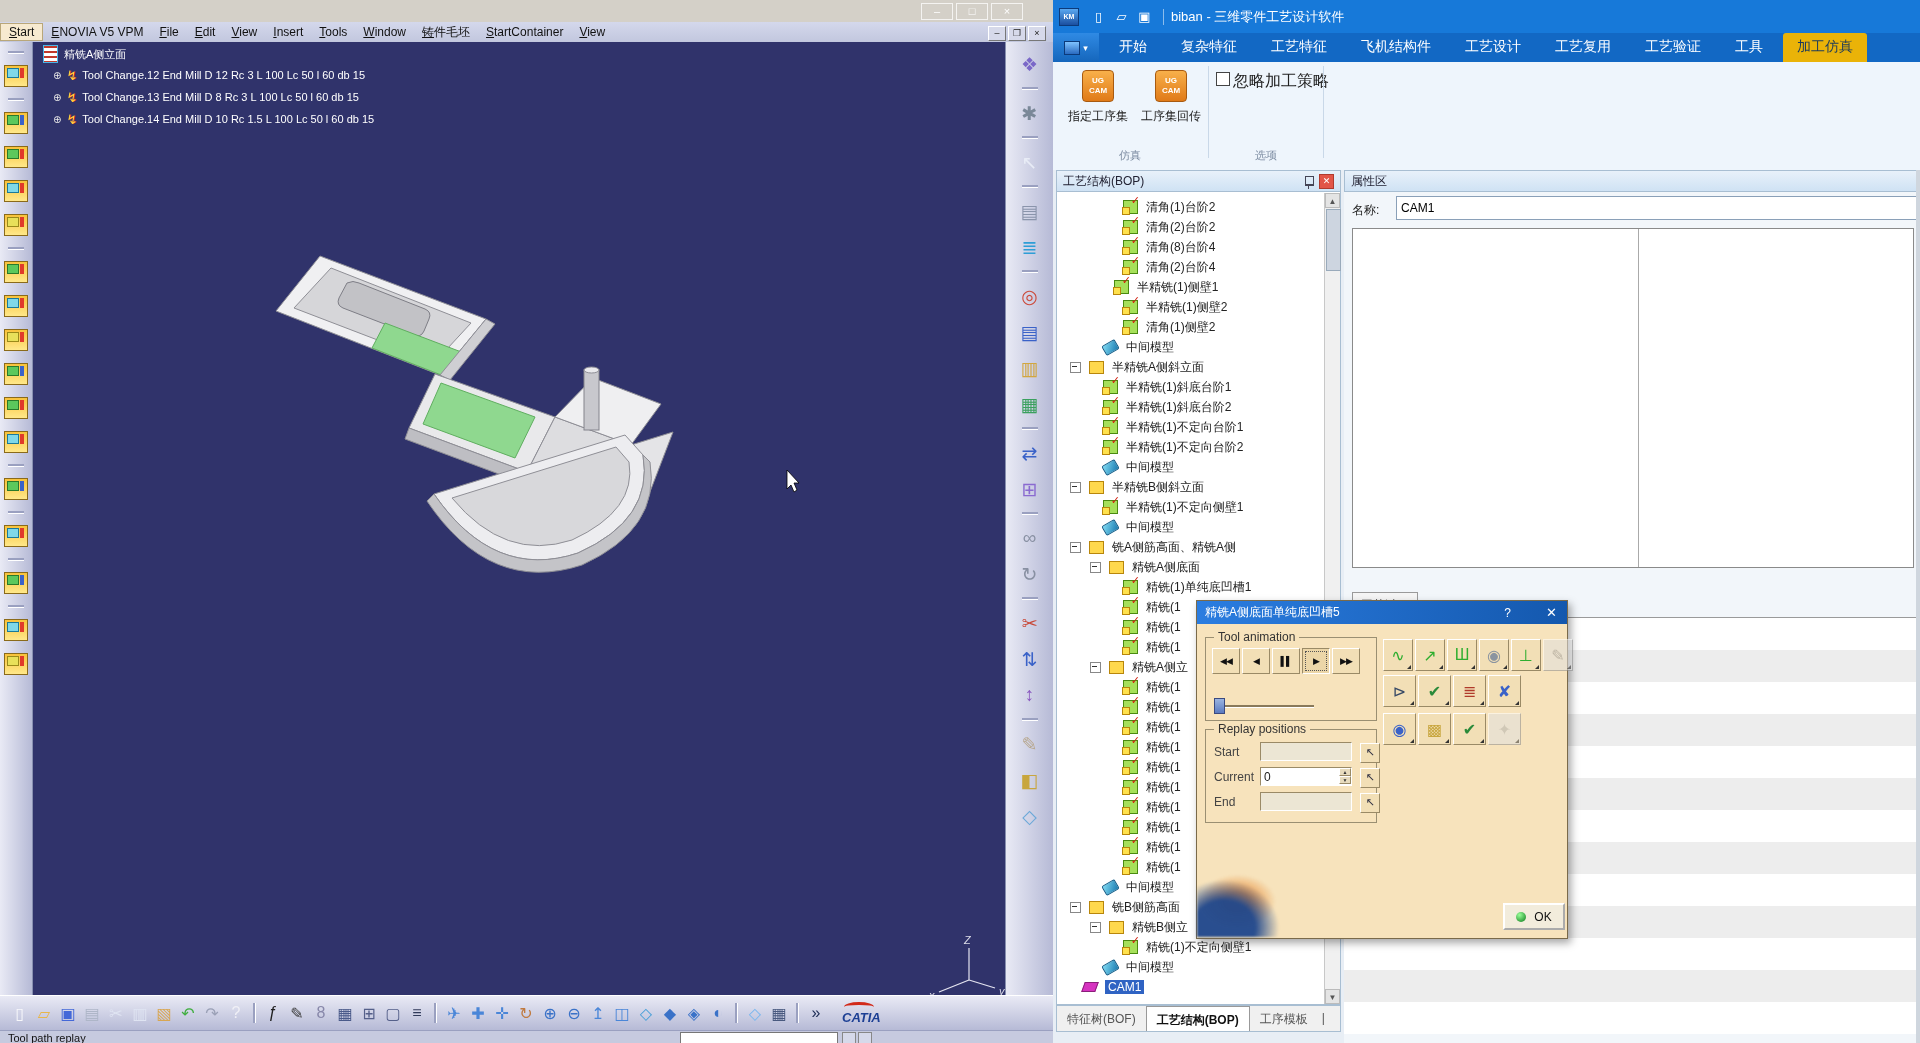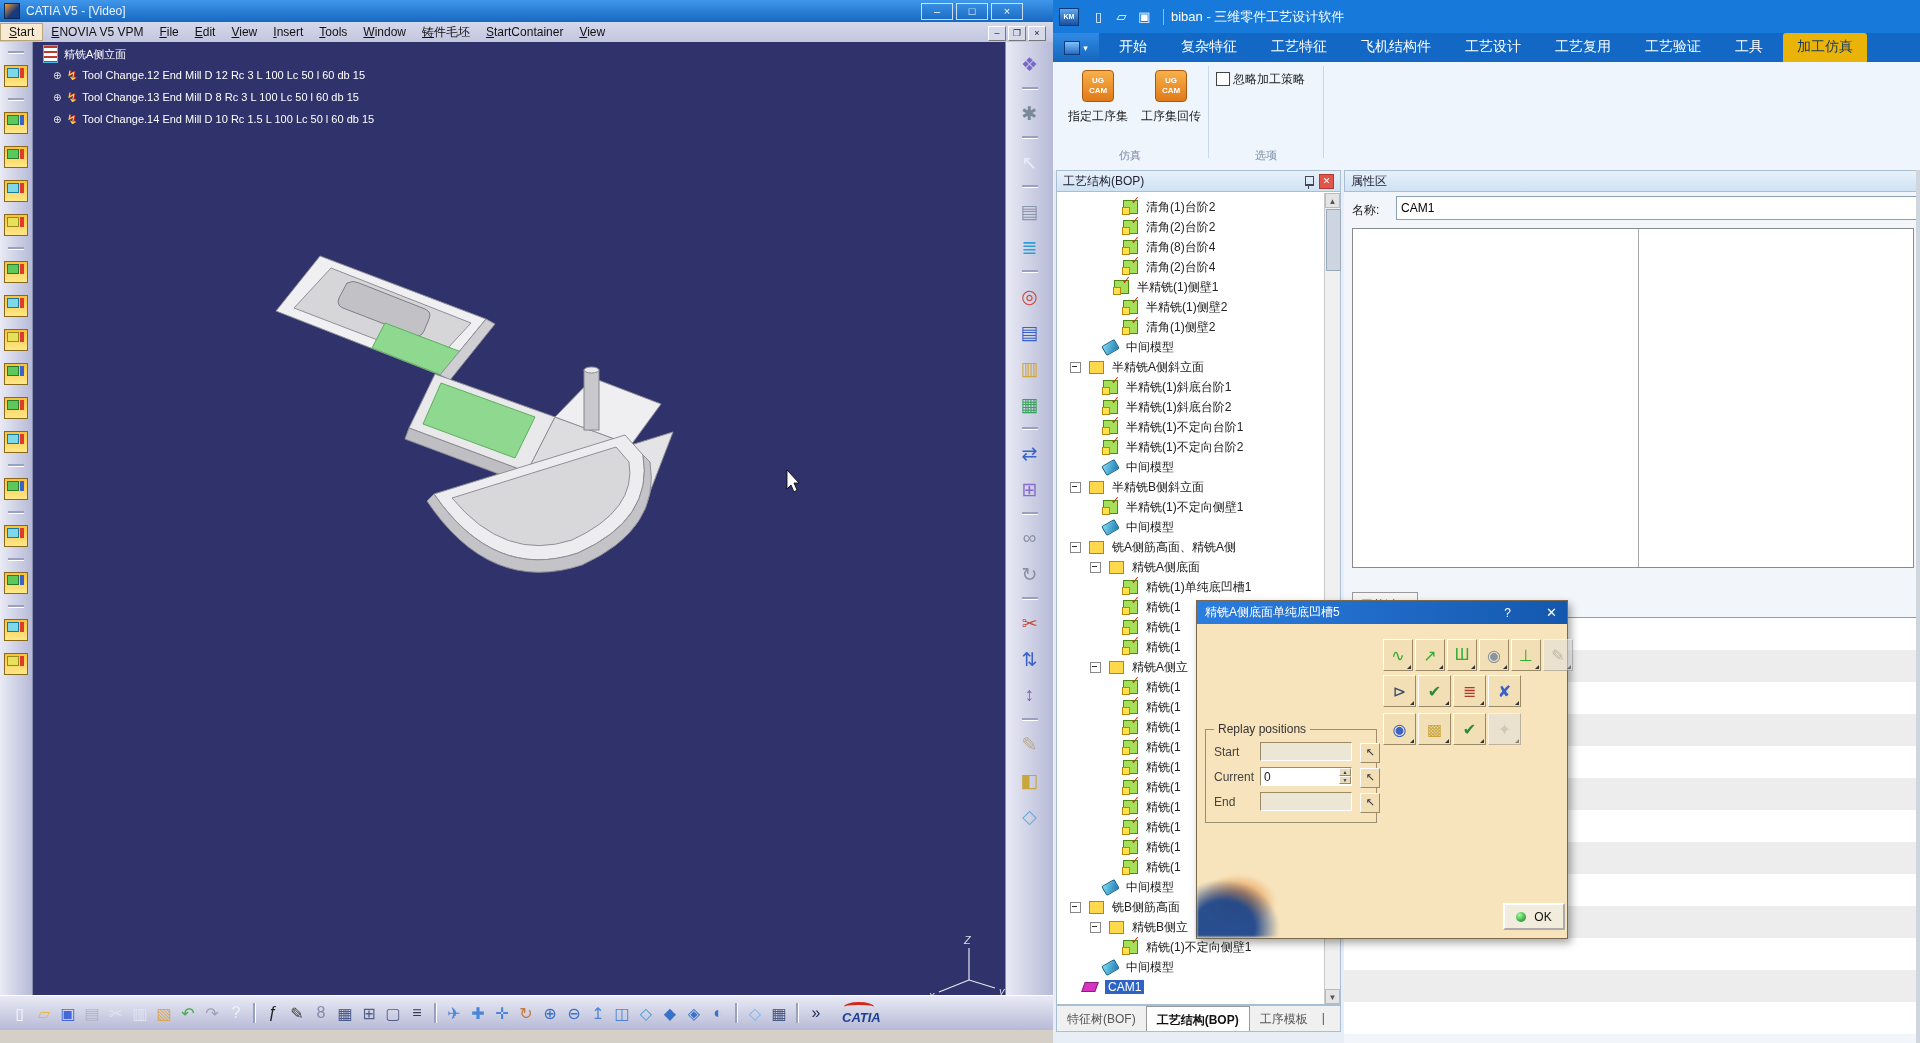--- a/index.html
+++ b/index.html
@@ -56,21 +56,21 @@
   .appbtn{width:46px;height:29px;background:linear-gradient(180deg,#2f8ae4,#1566bc);display:flex;align-items:center;justify-content:center;gap:3px;color:#fff;font-size:9px;}
   .appbtn .sq{width:14px;height:12px;background:linear-gradient(180deg,#7ec2ff,#2a6ac0);border:1px solid #0c3a7a;}
   .rtab{color:#fff;font-size:14px;padding:5px 14px 6px;margin-left:6px;}
   .rtab.active{background:#eab308;color:#1a3a5c;border-radius:3px 3px 0 0;}
   #b-ribbon{left:1053px;top:62px;width:867px;height:108px;background:#eef5fc;border-bottom:1px solid #aabed4;}
   .ribbtn{position:absolute;width:70px;text-align:center;font-size:12px;color:#222;}
   .ugcam{width:30px;height:30px;margin:0 auto 6px;background:linear-gradient(180deg,#f8b04a,#e07a18);border:1px solid #a85a10;border-radius:4px;color:#fff;font-size:8px;font-weight:bold;line-height:1.3;display:flex;flex-direction:column;align-items:center;justify-content:center;}
   .rgsep{position:absolute;width:1px;background:#c9d8e8;top:4px;height:92px;}
   .rglabel{position:absolute;top:86px;font-size:11px;color:#7a8aa0;width:120px;text-align:center;}
   .cb{position:absolute;width:12px;height:12px;background:#fff;border:1px solid #444;}
-  .cblabel{position:absolute;font-size:12px;color:#222;}
+  .cblabel{position:absolute;font-size:16px;color:#222;}
   #b-panelbg{left:1053px;top:170px;width:867px;height:873px;background:#e8eef5;}
   
   #bop{left:1056px;top:170px;width:285px;height:862px;}
   .phead{position:absolute;left:0;top:0;right:0;height:22px;background:linear-gradient(180deg,#e8f1fa,#cfe2f4);border:1px solid #a8bed2;box-sizing:border-box;font-size:12px;color:#223;display:flex;align-items:center;padding:0 6px;}
   .pin{width:7px;height:7px;border:1px solid #445;border-bottom-width:2px;position:relative;margin-right:5px;}
   .pin::after{content:'';position:absolute;left:2px;bottom:-5px;width:1px;height:4px;background:#445;}
   .xbox{width:13px;height:13px;background:#e25548;border:1px solid #b03a2e;color:#fff;font-size:9px;line-height:12px;text-align:center;}
   #bop-tree{position:absolute;left:0;top:22px;width:285px;height:813px;background:#fff;border:1px solid #a8bed2;border-top:none;box-sizing:border-box;overflow:hidden;}
   .trow{height:20px;display:flex;align-items:center;gap:8px;font-size:12px;color:#222;white-space:nowrap;}
   .expbox{width:9px;height:9px;border:1px solid #888;background:#fff;position:relative;flex:none;}
@@ -127,24 +127,20 @@
   .dbtn.dis{filter:grayscale(1);opacity:.55;}
   .okbtn{position:absolute;left:306px;top:302px;width:58px;height:23px;background:#f2ecdc;border:2px outset #fff;font-size:12px;color:#111;display:flex;align-items:center;justify-content:center;gap:8px;}
   .okball{width:10px;height:10px;border-radius:50%;background:radial-gradient(circle at 35% 30%,#9f9,#0a7a1a);}
   .earth{position:absolute;left:0;top:272px;width:90px;height:64px;background:radial-gradient(ellipse at 30% 85%,rgba(30,70,140,.95) 0 35%,rgba(30,70,140,0) 62%),radial-gradient(ellipse at 45% 45%,rgba(230,130,40,.8) 0 18%,rgba(230,130,40,0) 55%);filter:blur(1px);}
 </style>
 </head>
 <body>
 
 <div id="root">
 
-  <div id="c-title" class="abs">
-    <span class="c-appicon"></span>
-    <span>CATIA V5 - [Video]</span>
-  </div>
   <div id="c-ctls">
     <span class="winctl ctl-min"></span>
     <span class="winctl ctl-max"></span>
     <span class="winctl ctl-close"></span>
   </div>
 
   <div id="c-menubar" class="abs">
       <span class="mitem start">Start</span>
       <span class="mitem">ENOVIA V5 VPM</span>
       <span class="mitem">File</span>
@@ -312,20 +308,26 @@
         <span class="bic" style="color: rgb(58, 114, 200);">◈</span>
         <span class="bic" style="color: rgb(58, 114, 200);">◐</span>
         <span class="vsep"></span>
         <span class="bic" style="color: rgb(121, 183, 239);">◇</span>
         <span class="bic" style="color: rgb(73, 89, 127);">▦</span>
         <span class="vsep"></span>
         <span class="bic" style="color: rgb(28, 44, 85);">»</span>
       </span>
     <div class="catia-logo"><span>CATIA</span></div>
   </div>
+  <div id="c-status" class="abs">
+    <span class="stext">Tool path replay</span>
+    <span class="status-combo"></span>
+    <span class="status-mini" style="left:842px;"></span>
+    <span class="status-mini" style="left:858px;"></span>
+  </div>
 
   <div id="b-title" class="abs">
     <span class="b-logo">KM</span>
     <span id="b-quick" style="display:flex;align-items:center;">
         <span class="qic" style="color: rgb(255, 255, 255);">▯</span>
         <span class="qic" style="color: rgb(255, 255, 255);">▱</span>
         <span class="qic" style="color: rgb(255, 255, 255);">▣</span>
       </span>
     <span class="tsep"></span>
     <span>biban - 三维零件工艺设计软件</span>
@@ -594,20 +596,34 @@
       </div>
   </div>
   <div id="right-edge" class="abs"></div>
 
   <div id="dlg" class="abs">
     <div class="dlg-title">
       <span>精铣A侧底面单纯底凹槽5</span>
       <span class="help">?</span>
       <span class="dx">✕</span>
     </div>
+    <div class="grpbox" style="left:8px;top:36px;width:170px;height:82px;">
+      <span class="grplabel">Tool animation</span>
+      <div id="dlg-playback" style="position:absolute;left:6px;top:10px;display:flex;gap:2px;">
+          <span class="pbtn">◀◀</span>
+          <span class="pbtn">◀</span>
+          <span class="pbtn">▌▌</span>
+          <span class="pbtn on">▶</span>
+          <span class="pbtn">▶▶</span>
+        </div>
+      <div class="slider">
+        <span class="track"></span>
+        <span class="thumb"></span>
+      </div>
+    </div>
     <div class="grpbox" style="left:8px;top:128px;width:170px;height:92px;text-decoration:underline;">
       <span class="grplabel">Replay positions</span>
       <div id="dlg-fields">
           <div class="frow" style="top: 12px; width: 160px;">
             <span class="flab">Start</span>
             <div class="ffield"></div>
             <span class="picker">↖</span>
           </div>
           <div class="frow" style="top: 37px; width: 160px;">
             <span class="flab">Current</span>

